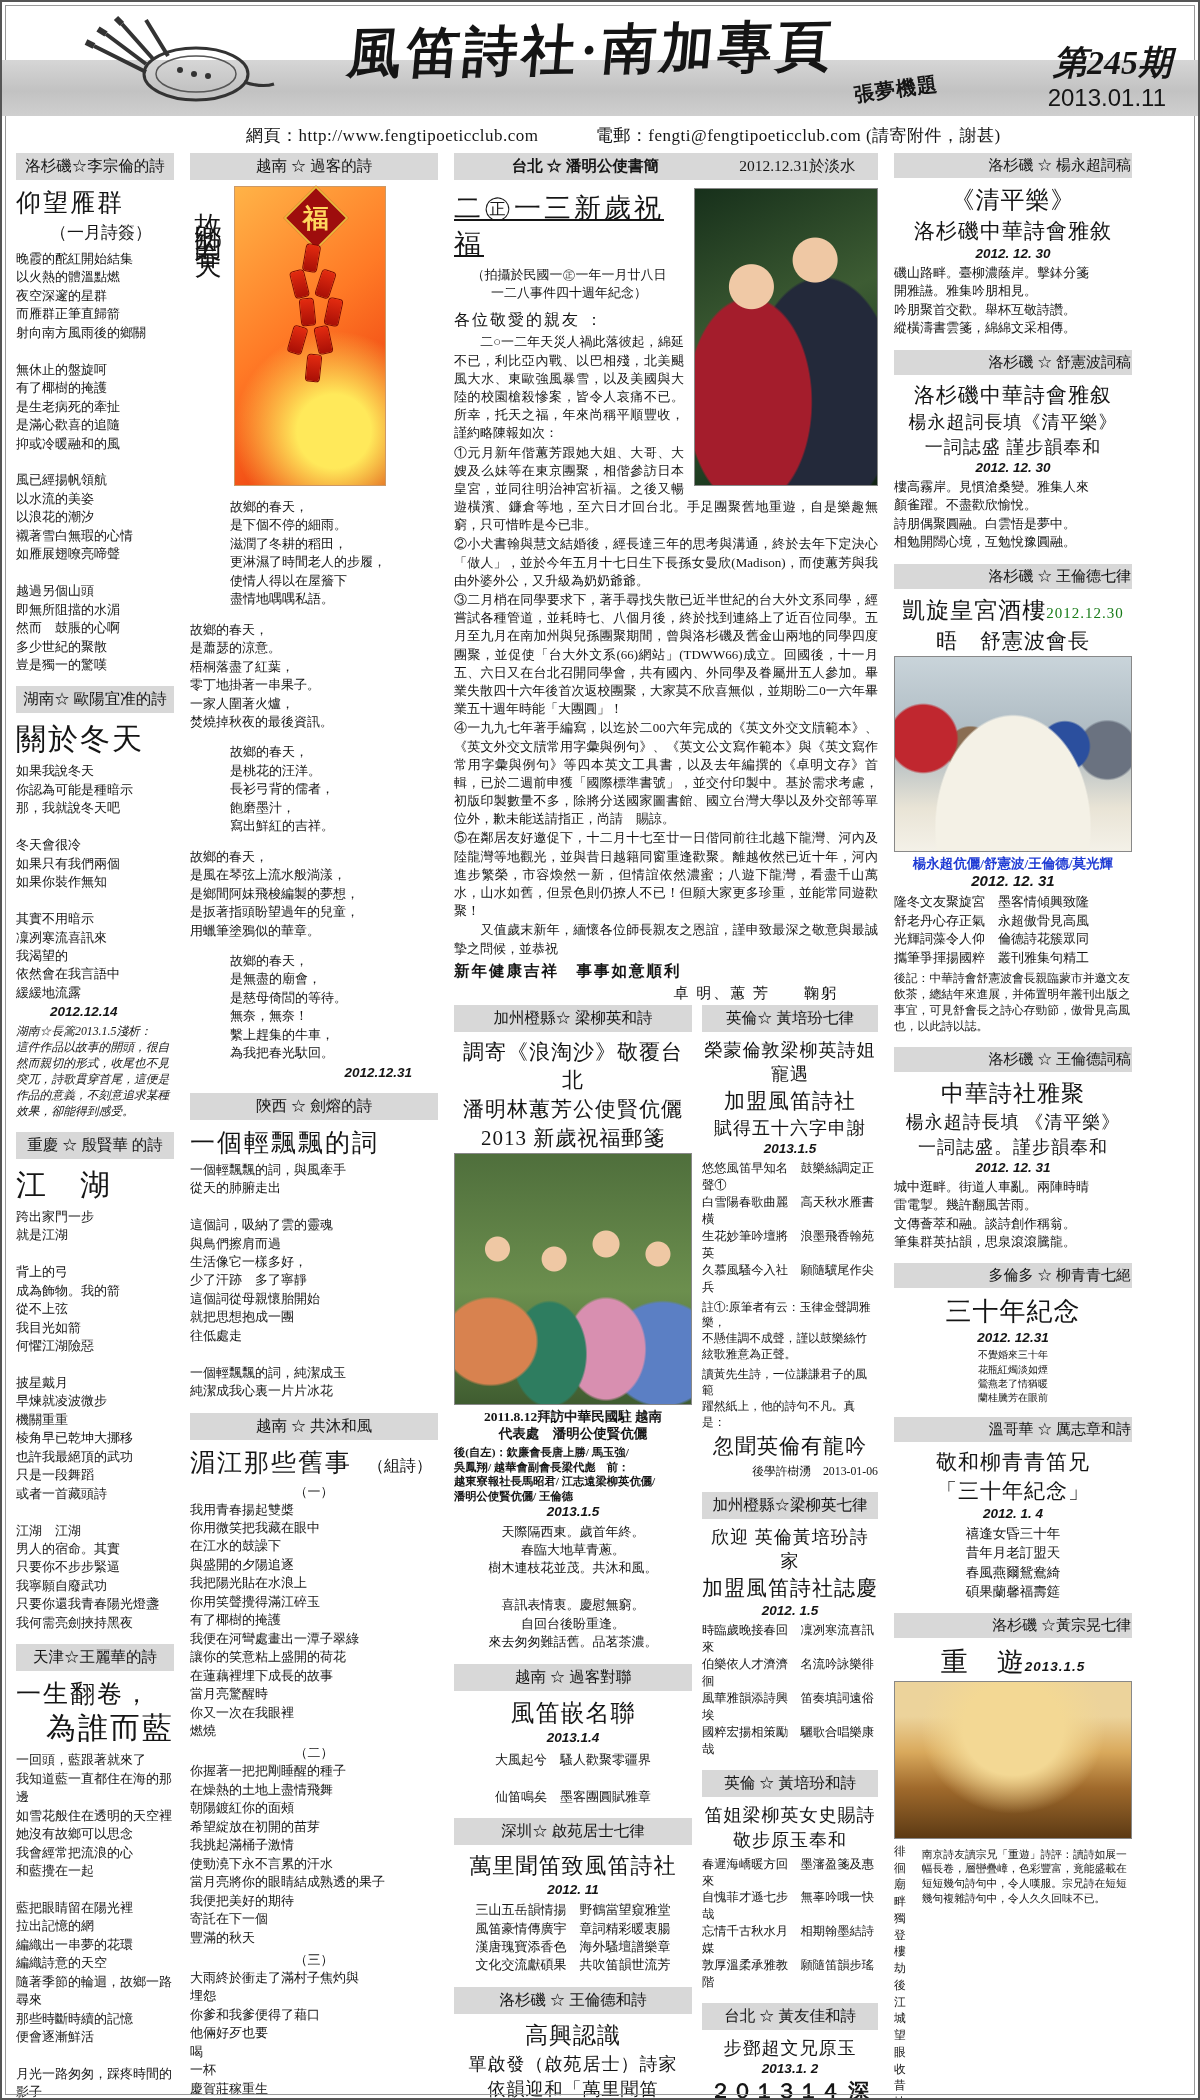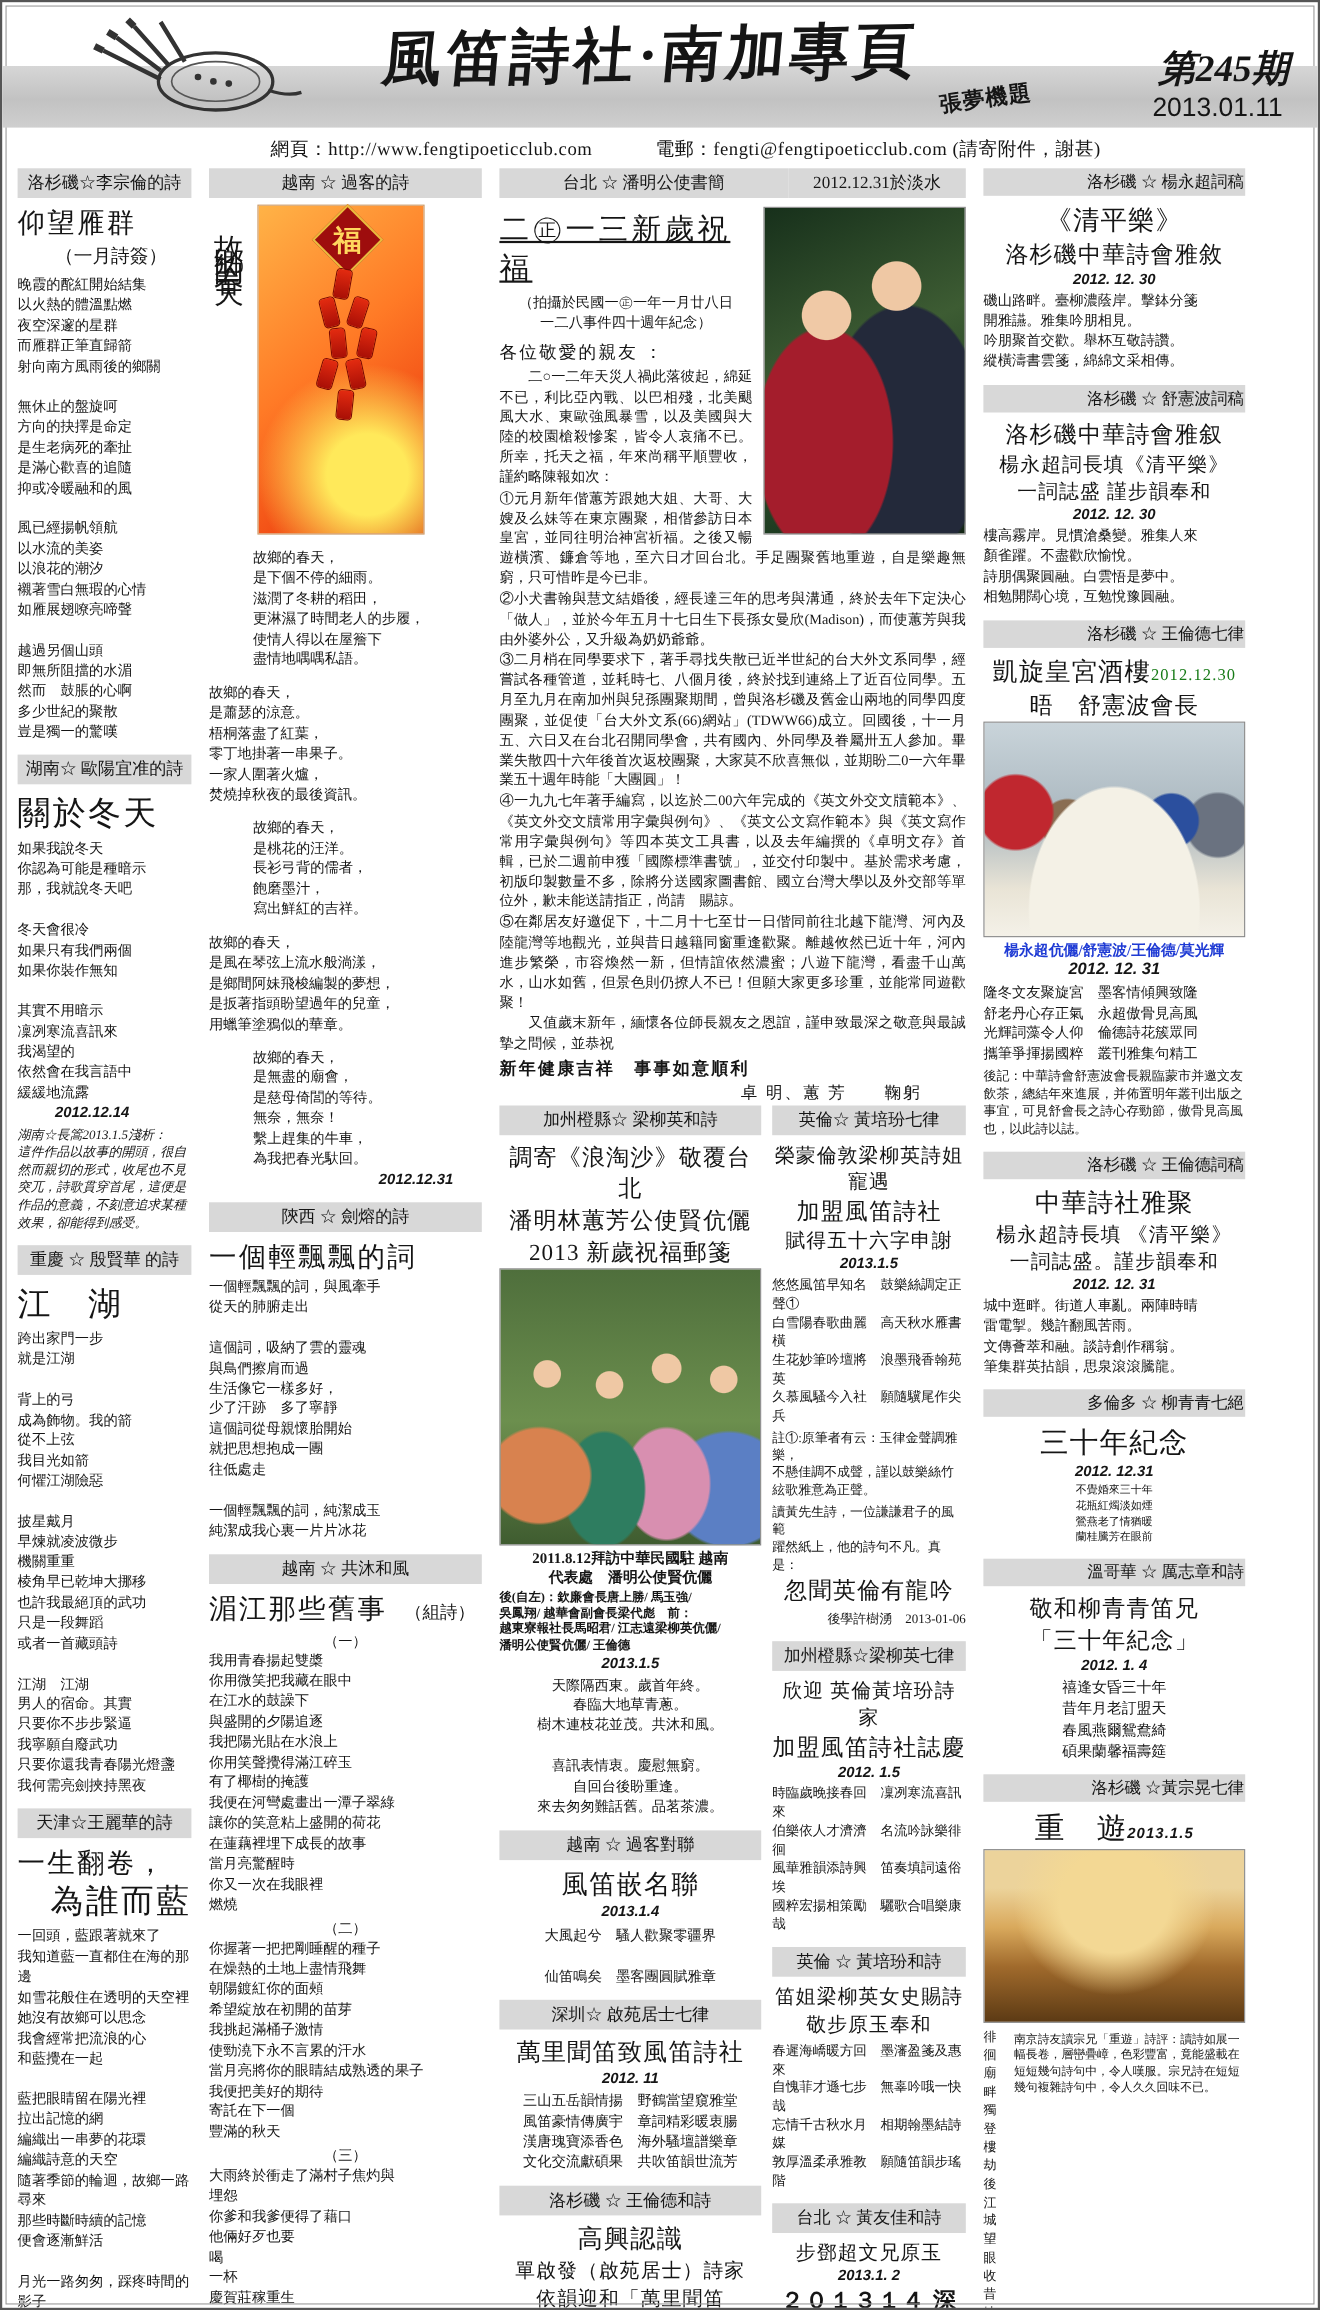--- a/index.html
+++ b/index.html
@@ -93,21 +93,21 @@
   .letter{font-size:13px;}
   .letter-top{display:flex;justify-content:space-between;align-items:flex-start;}
   .letter-top .sec-h{margin:2px 0 4px;}
   .lt-r{width:164px;}
   .l-title{font-size:27px;letter-spacing:3px;text-decoration:underline;margin:6px 0 4px;}
   .l-note{font-size:13px;text-align:center;white-space:pre-line;line-height:1.4;}
   .l-salute{font-size:16px;letter-spacing:2px;margin:8px 0 2px;}
   .letter p{margin:0 0 1px;line-height:1.40;text-align:justify;}
   .l-bless{font-size:15.5px;font-weight:bold;letter-spacing:2px;margin-top:3px;}
   .l-sign{text-align:right;font-size:15px;letter-spacing:2px;margin:2px 40px 0 0;}
-  .l-head-wrap{width:267px;}
+  .l-head-wrap{width:267px;font-weight:bold;}
   
   .subgrid{display:grid;grid-template-columns:238px 176px;column-gap:10px;}
   
   .colD .sec-h{font-size:15px;text-align:right;}
   .duo{display:flex;gap:6px;margin-top:4px;}
   .duo .poem{font-size:11.8px;}
   .duo .note{font-size:10.8px;}
 </style>
 </head>
 <body>
@@ -143,21 +143,21 @@
       <div class="sec-h">洛杉磯☆李宗倫的詩</div>
       <div class="p-title">仰望雁群</div>
       <div class="p-sub">（一月詩簽）</div>
       <div class="poem">晚霞的酡紅開始結集
 以火熱的體溫點燃
 夜空深邃的星群
 而雁群正筆直歸箭
 射向南方風雨後的鄉關
 
 無休止的盤旋呵
-方向的抉擇是命定
+有了椰樹的掩護
 是生老病死的牽扯
 是滿心歡喜的追隨
 抑或冷暖融和的風
 
 風已經揚帆領航
 以水流的美姿
 以浪花的潮汐
 襯著雪白無瑕的心情
 如雁展翅嘹亮啼聲
 

